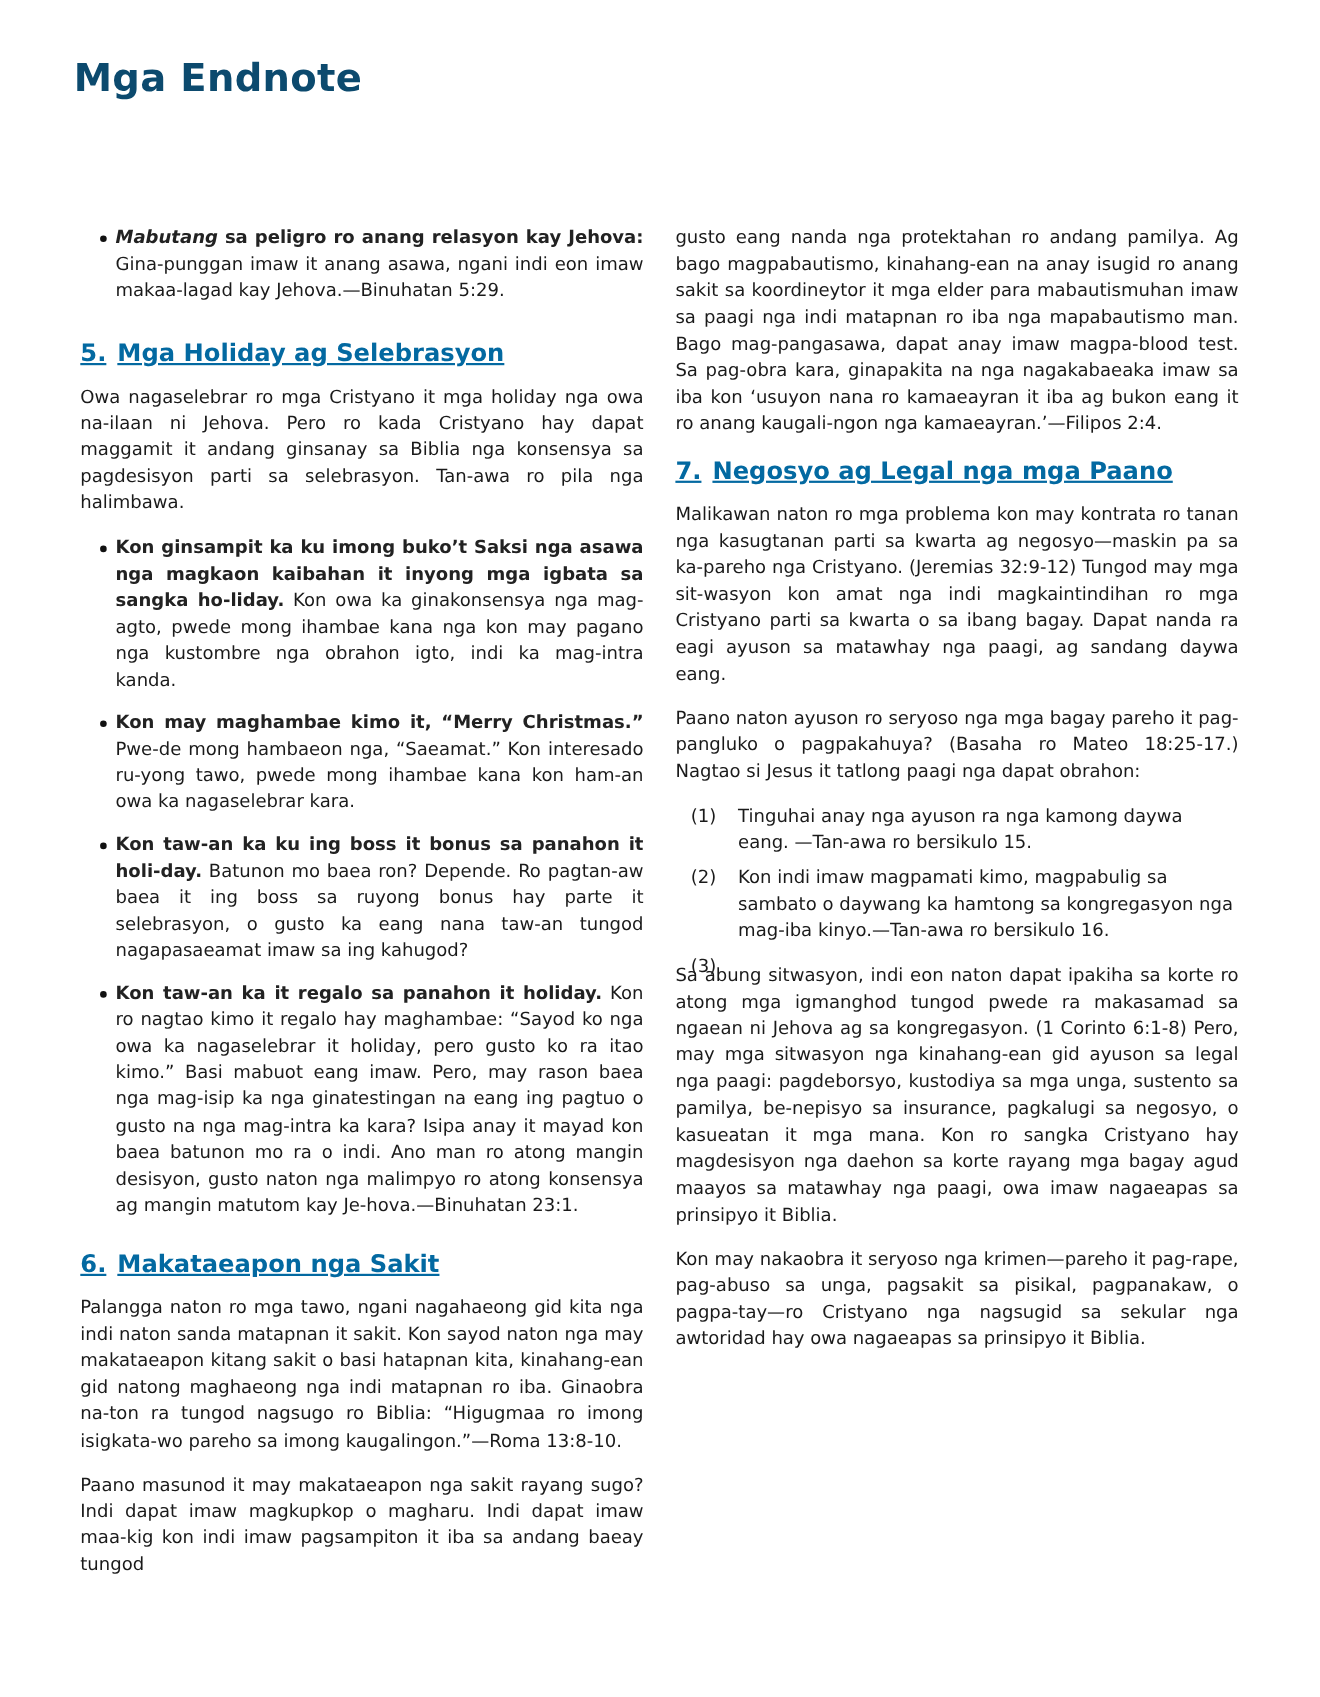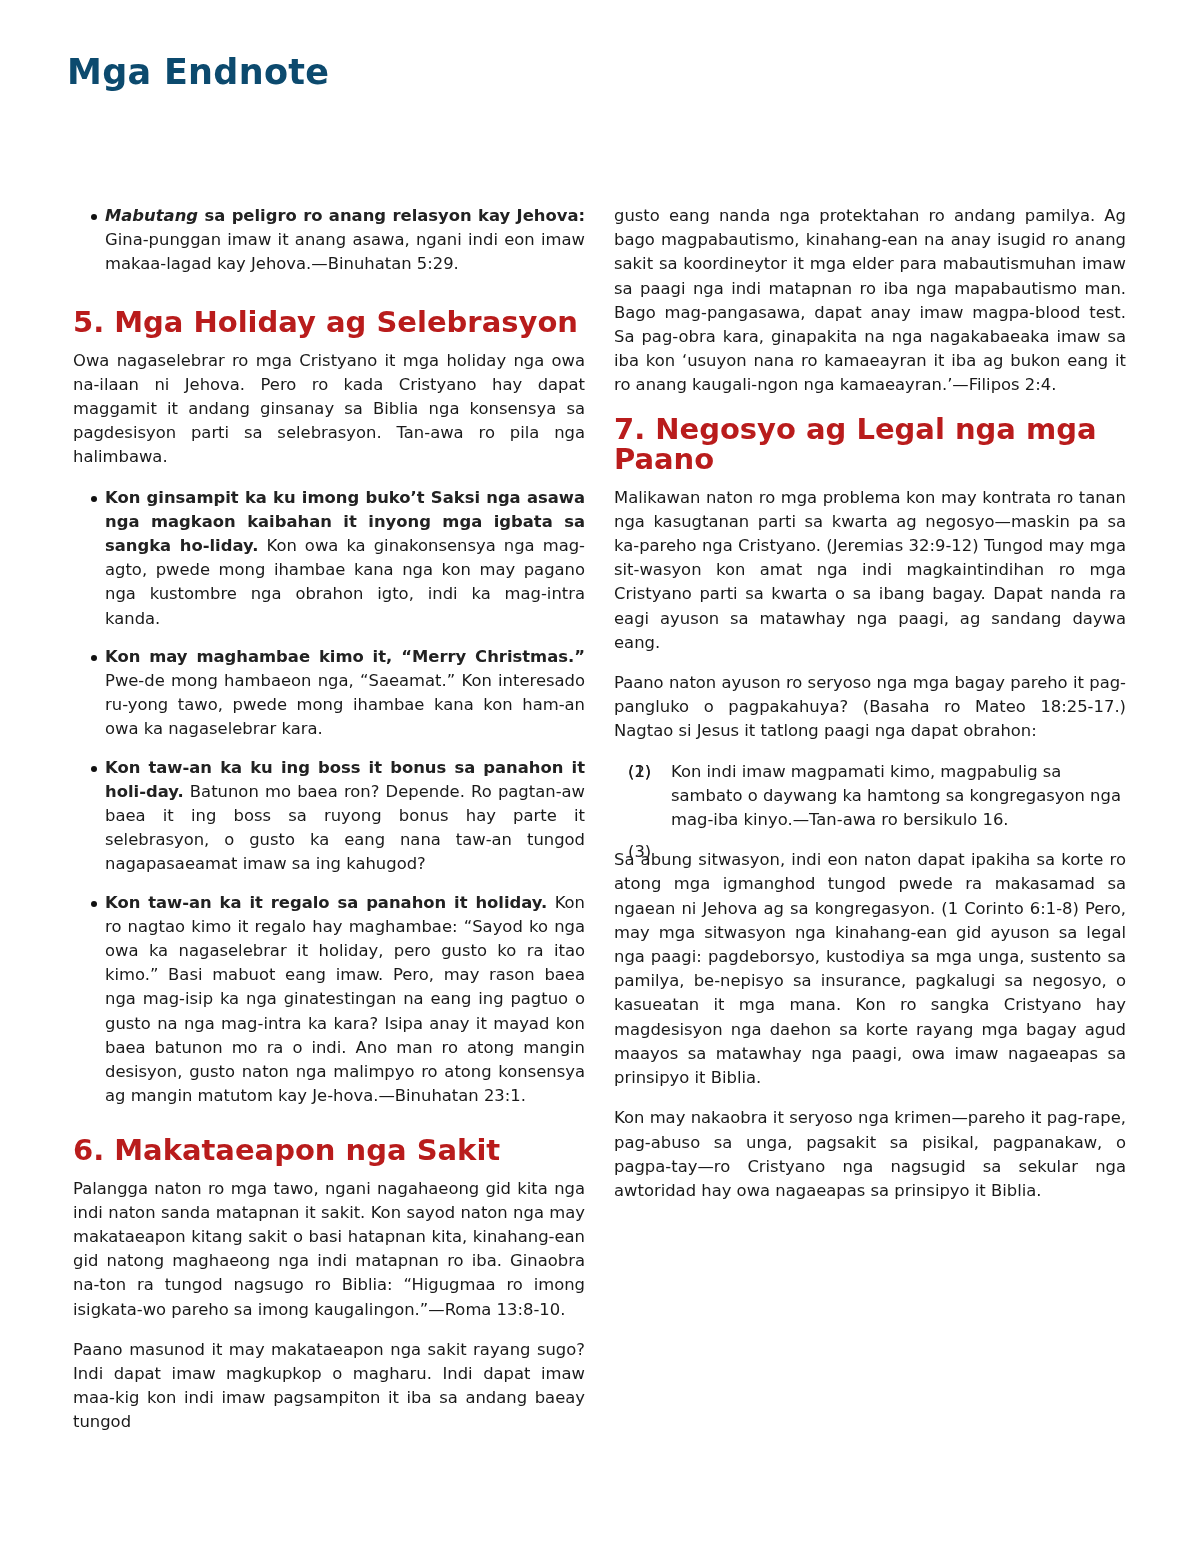--- a/index.html
+++ b/index.html
@@ -11,21 +11,21 @@
       position: absolute; left: 67px; top: 52px;
       font-size: 35px; font-weight: bold; color: #0c4a6e; letter-spacing: 0.3px;
       margin: 0;
     }
     .col { position: absolute; top: 204px; width: 512px; }
     .col-left { left: 73px; }
     .col-right { left: 614px; }
     p, li { font-size: 16.4px; line-height: 24.2px; margin: 0; text-align: justify; hyphens: manual; }
     .para { margin-bottom: 16px; }
     h2 {
-      font-size: 29px; font-weight: bold; margin: 0 0 12px 0; line-height: 30px; color: #b91c1c;
+      font-size: 22px; font-weight: bold; margin: 0 0 12px 0; line-height: 30px; color: #0369a1; text-decoration: underline;
     }
     h2 .num { margin-right: 10px; }
     ul.bullets { list-style: none; padding: 0; margin: 0; }
     ul.bullets li {
       position: relative; padding-left: 32px; margin-left: 0; margin-bottom: 14px;
     }
     ul.bullets li::before {
       content: ""; position: absolute; left: 18px; top: 10px;
       width: 6px; height: 6px; border-radius: 50%; background: #111;
     }
@@ -74,20 +74,20 @@
 </div>
 
 <div class="col col-right">
   <p class="para">gusto eang nanda nga protektahan ro andang pamilya. Ag bago magpabautismo, kinahang-ean na anay isugid ro anang sakit sa koordineytor it mga elder para mabautismuhan imaw sa paagi nga indi matapnan ro iba nga mapabautismo man. Bago mag-pangasawa, dapat anay imaw magpa-blood test. Sa pag-obra kara, ginapakita na nga nagakabaeaka imaw sa iba kon ‘usuyon nana ro kamaeayran it iba ag bukon eang it ro anang kaugali-ngon nga kamaeayran.’—Filipos 2:4.</p>
 
   <section>
     <h2><span class="num">7.</span><span>Negosyo ag Legal nga mga Paano</span></h2>
     <p class="para">Malikawan naton ro mga problema kon may kontrata ro tanan nga kasugtanan parti sa kwarta ag negosyo—maskin pa sa ka-pareho nga Cristyano. (Jeremias 32:9-12) Tungod may mga sit-wasyon kon amat nga indi magkaintindihan ro mga Cristyano parti sa kwarta o sa ibang bagay. Dapat nanda ra eagi ayuson sa matawhay nga paagi, ag sandang daywa eang.</p>
     <p class="para">Paano naton ayuson ro seryoso nga mga bagay pareho it pag-pangluko o pagpakahuya? (Basaha ro Mateo 18:25-17.) Nagtao si Jesus it tatlong paagi nga dapat obrahon:</p>
     <ol class="steps">
-      <li><span class="marker">(1)</span></li>
+      <li><span class="marker">(1)</span><span>Tinguhai anay nga ayuson ra nga kamong daywa eang. —Tan-awa ro bersikulo 15.</span></li>
       <li><span class="marker">(2)</span><span>Kon indi imaw magpamati kimo, magpabulig sa sambato o daywang ka hamtong sa kongregasyon nga mag-iba kinyo.—Tan-awa ro bersikulo 16.</span></li>
       <li><span class="marker">(3)</span></li>
     </ol>
     <p class="para">Sa abung sitwasyon, indi eon naton dapat ipakiha sa korte ro atong mga igmanghod tungod pwede ra makasamad sa ngaean ni Jehova ag sa kongregasyon. (1 Corinto 6:1-8) Pero, may mga sitwasyon nga kinahang-ean gid ayuson sa legal nga paagi: pagdeborsyo, kustodiya sa mga unga, sustento sa pamilya, be-nepisyo sa insurance, pagkalugi sa negosyo, o kasueatan it mga mana. Kon ro sangka Cristyano hay magdesisyon nga daehon sa korte rayang mga bagay agud maayos sa matawhay nga paagi, owa imaw nagaeapas sa prinsipyo it Biblia.</p>
     <p class="para">Kon may nakaobra it seryoso nga krimen—pareho it pag-rape, pag-abuso sa unga, pagsakit sa pisikal, pagpanakaw, o pagpa-tay—ro Cristyano nga nagsugid sa sekular nga awtoridad hay owa nagaeapas sa prinsipyo it Biblia.</p>
   </section>
 </div>
 
 </body></html>

